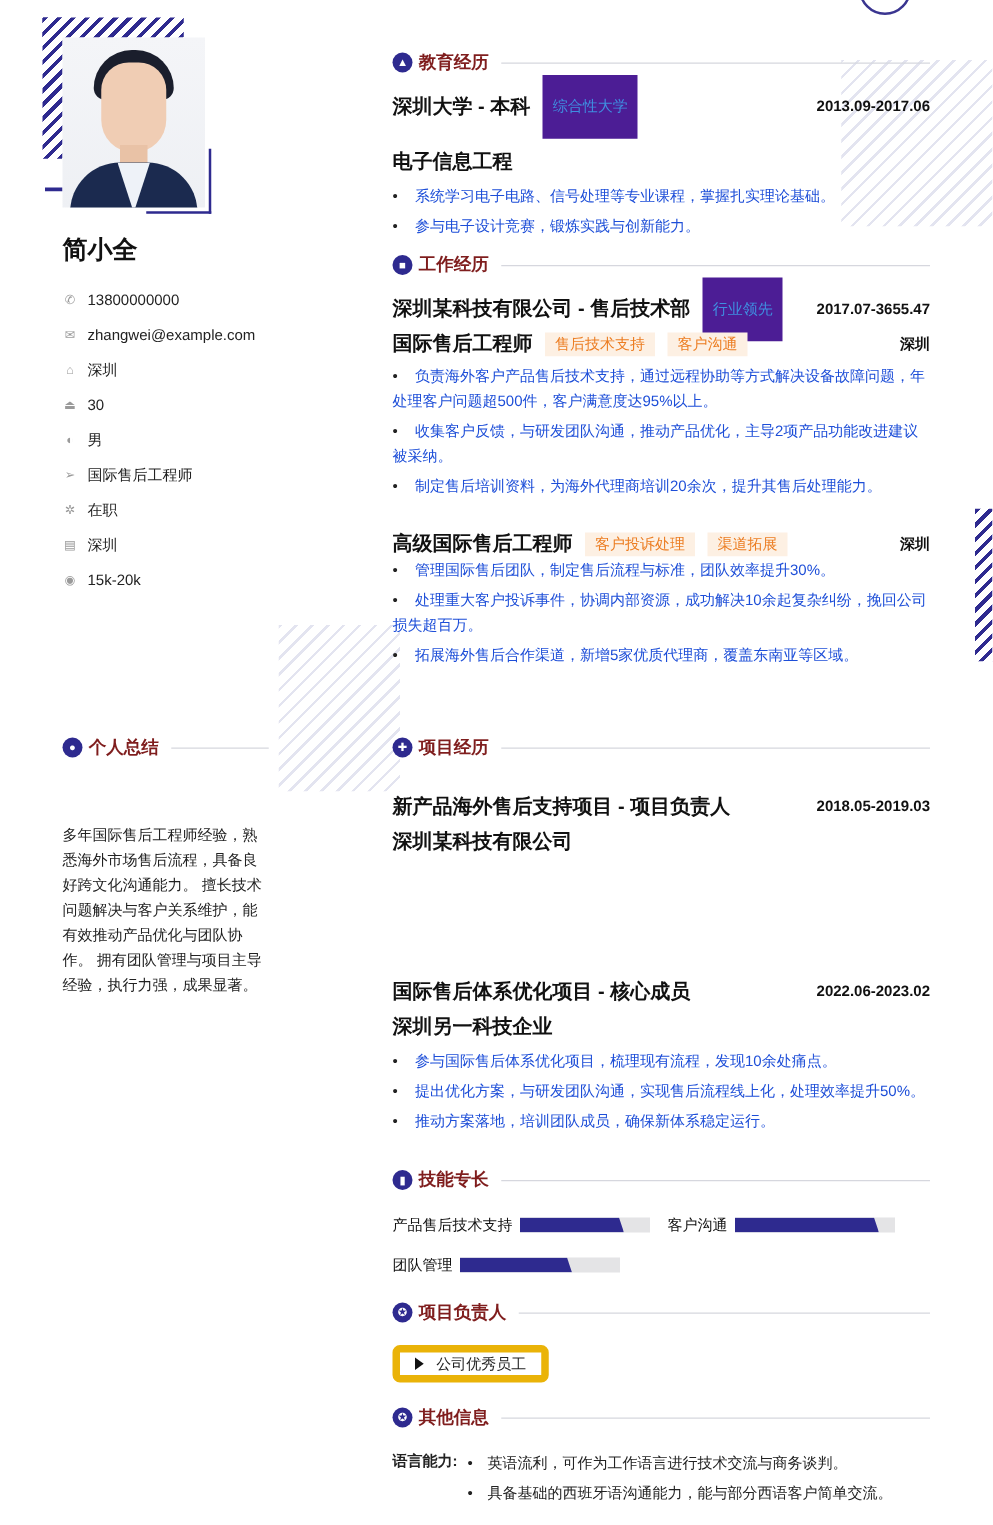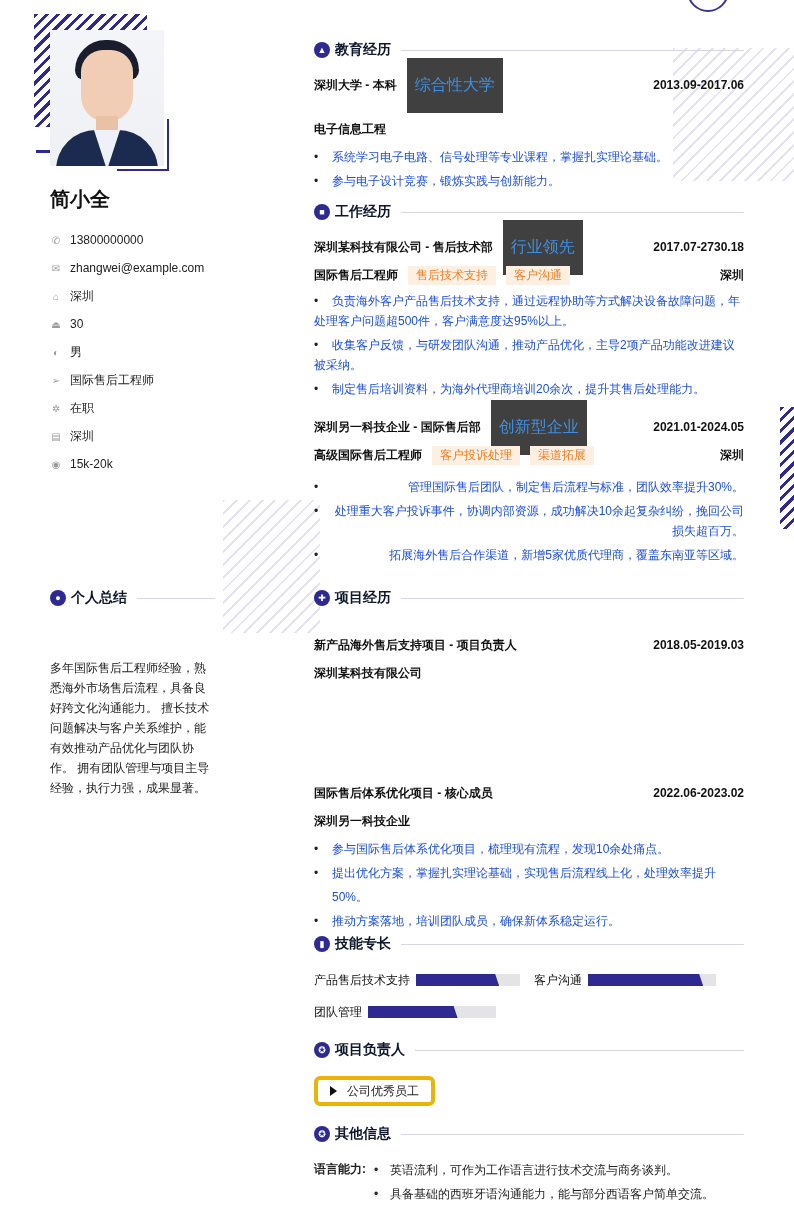--- a/index.html
+++ b/index.html
@@ -27,44 +27,44 @@
   .photo .shirt { position: absolute; left: 44px; top: 100px; width: 26px; height: 40px; background: #eef2f8; clip-path: polygon(0 0, 100% 0, 50% 100%); }
 
   .name { position: absolute; left: 50px; top: 186px; font-size: 20px; font-weight: bold; color: #111; }
 
   .info-list { position: absolute; left: 50px; top: 226px; list-style: none; }
   .info-item { height: 28px; display: flex; align-items: center; font-size: 12px; color: #222; }
   .info-item .ic { width: 12px; height: 12px; margin-right: 8px; display: inline-flex; align-items: center; justify-content: center; color: #9a9a9a; font-size: 10px; }
 
   .section-head { position: absolute; display: flex; align-items: center; }
   .section-head .badge { width: 16px; height: 16px; border-radius: 50%; background: #2e2a8f; color: #fff; display: inline-flex; align-items: center; justify-content: center; font-size: 9px; margin-right: 5px; }
-  .section-head .title { font-size: 14px; font-weight: bold; color: #0f172a; white-space: nowrap; }
+  .section-head .title { font-size: 14px; font-weight: bold; color: #7f1d1d; white-space: nowrap; }
   .section-head .rule { flex: 1; height: 1px; background: #d6d7de; margin-left: 10px; }
 
   .summary-text { position: absolute; left: 50px; top: 658px; width: 162px; font-size: 12px; line-height: 20px; color: #222; }
 
   .main { position: absolute; left: 314px; width: 430px; }
   .row { display: flex; align-items: center; justify-content: space-between; height: 20px; }
   .row .left { display: flex; align-items: center; }
-  .strong { font-weight: bold; font-size: 12px; color: #111; }
+  .strong { font-weight: bold; font-size: 16px; color: #111; }
   .date { font-weight: bold; font-size: 12px; color: #111; }
-  .tag-blue { background: #404040; color: #3f8ee0; font-size: 16px; padding: 17px 8px; margin-left: 10px; }
+  .tag-blue { background: #4c1d95; color: #3f8ee0; font-size: 12px; padding: 17px 8px; margin-left: 10px; }
   .tag-orange { background: #fdf0e3; color: #ec7d22; font-size: 12px; padding: 1px 8px; margin-left: 10px; }
   .bullets { list-style: none; margin-top: 4px; }
   .bullets li { font-size: 12px; line-height: 24px; color: #1d4ed8; position: relative; padding-left: 18px; }
   .bullets li::before { content: "•"; position: absolute; left: 0; top: 0; color: #222; }
   .bullets.wrap li { line-height: 20px; margin-bottom: 4px; padding-left: 0; text-indent: 18px; }
   .bullets.wrap li::before { left: 0; text-indent: 0; }
 
   .skills { position: absolute; left: 314px; top: 970px; width: 430px; }
   .skill { display: inline-flex; align-items: center; font-size: 12px; color: #111; height: 20px; }
   .bar { position: relative; height: 12px; background: #e4e4e6; margin-left: 6px; }
   .bar .fill { position: absolute; left: 0; top: 0; height: 12px; background: #2e2a8f; clip-path: polygon(0 0, calc(100% - 4px) 0, 100% 100%, 0 100%); }
 
-  .award { position: absolute; left: 314px; top: 1076px; height: 30px; padding: 0 12px; border: 4px solid #eab308; border-radius: 6px; display: flex; align-items: center; font-size: 12px; color: #222; }
+  .award { position: absolute; left: 314px; top: 1076px; height: 30px; padding: 0 12px; border: 6px solid #eab308; border-radius: 6px; display: flex; align-items: center; font-size: 12px; color: #222; }
   .award .tri { width: 0; height: 0; border-left: 7px solid #111; border-top: 5px solid transparent; border-bottom: 5px solid transparent; margin-right: 10px; }
 
   .other { position: absolute; left: 314px; top: 1158px; width: 430px; }
   .other-row { display: flex; }
   .other-label { font-size: 12px; font-weight: bold; width: 58px; line-height: 22px; }
   .other-list { list-style: none; }
   .other-list li { font-size: 12px; line-height: 24px; padding-left: 18px; position: relative; }
   .other-list li::before { content: "•"; position: absolute; left: 2px; }
 </style>
 </head>
@@ -161,53 +161,46 @@
   <span class="badge">■</span>
   <span class="title">工作经历</span>
   <span class="rule"></span>
 </div>
 <div class="main" style="top:237px;">
   <div class="row">
     <div class="left">
         <span class="strong">深圳某科技有限公司 - 售后技术部</span>
         <span class="tag-blue">行业领先</span>
       </div>
-    <span class="date">2017.07-2730.18</span>
+    <span class="date">2017.07-3655.47</span>
   </div>
   <div class="row" style="margin-top:8px;">
     <div class="left">
         <span class="strong">国际售后工程师</span>
         <span class="tag-orange">售后技术支持</span>
         <span class="tag-orange">客户沟通</span>
       </div>
     <span class="date">深圳</span>
   </div>
   <ul class="bullets wrap" style="margin-top:6px;">
     <li>负责海外客户产品售后技术支持，通过远程协助等方式解决设备故障问题，年处理客户问题超500件，客户满意度达95%以上。</li>
     <li>收集客户反馈，与研发团队沟通，推动产品优化，主导2项产品功能改进建议被采纳。</li>
     <li>制定售后培训资料，为海外代理商培训20余次，提升其售后处理能力。</li>
   </ul>
 </div>
 <div class="main" style="top:417px;">
-  <div class="row">
-    <div class="left">
-        <span class="strong">深圳另一科技企业 - 国际售后部</span>
-        <span class="tag-blue">创新型企业</span>
-      </div>
-    <span class="date">2021.01-2024.05</span>
-  </div>
   <div class="row" style="margin-top:8px;">
     <div class="left">
         <span class="strong">高级国际售后工程师</span>
         <span class="tag-orange">客户投诉处理</span>
         <span class="tag-orange">渠道拓展</span>
       </div>
     <span class="date">深圳</span>
   </div>
-  <ul class="bullets wrap" style="margin-top:12px;text-align:right;">
+  <ul class="bullets wrap" style="margin-top:1px;">
     <li>管理国际售后团队，制定售后流程与标准，团队效率提升30%。</li>
     <li>处理重大客户投诉事件，协调内部资源，成功解决10余起复杂纠纷，挽回公司损失超百万。</li>
     <li>拓展海外售后合作渠道，新增5家优质代理商，覆盖东南亚等区域。</li>
   </ul>
 </div>
 
 <div class="section-head" style="left:314px; top:589px; width:430px;">
   <span class="badge">✚</span>
   <span class="title">项目经历</span>
   <span class="rule"></span>
@@ -224,21 +217,21 @@
 <div class="main" style="top:783px;">
   <div class="row">
     <span class="strong">国际售后体系优化项目 - 核心成员</span>
     <span class="date">2022.06-2023.02</span>
   </div>
   <div class="row" style="margin-top:8px;">
       <span class="strong">深圳另一科技企业</span>
     </div>
   <ul class="bullets" style="margin-top:6px;">
     <li>参与国际售后体系优化项目，梳理现有流程，发现10余处痛点。</li>
-    <li>提出优化方案，掌握扎实理论基础，实现售后流程线上化，处理效率提升50%。</li>
+    <li>提出优化方案，与研发团队沟通，实现售后流程线上化，处理效率提升50%。</li>
     <li>推动方案落地，培训团队成员，确保新体系稳定运行。</li>
   </ul>
 </div>
 
 <div class="section-head" style="left:314px; top:935px; width:430px;">
   <span class="badge">▮</span>
   <span class="title">技能专长</span>
   <span class="rule"></span>
 </div>
 <div class="skills">

